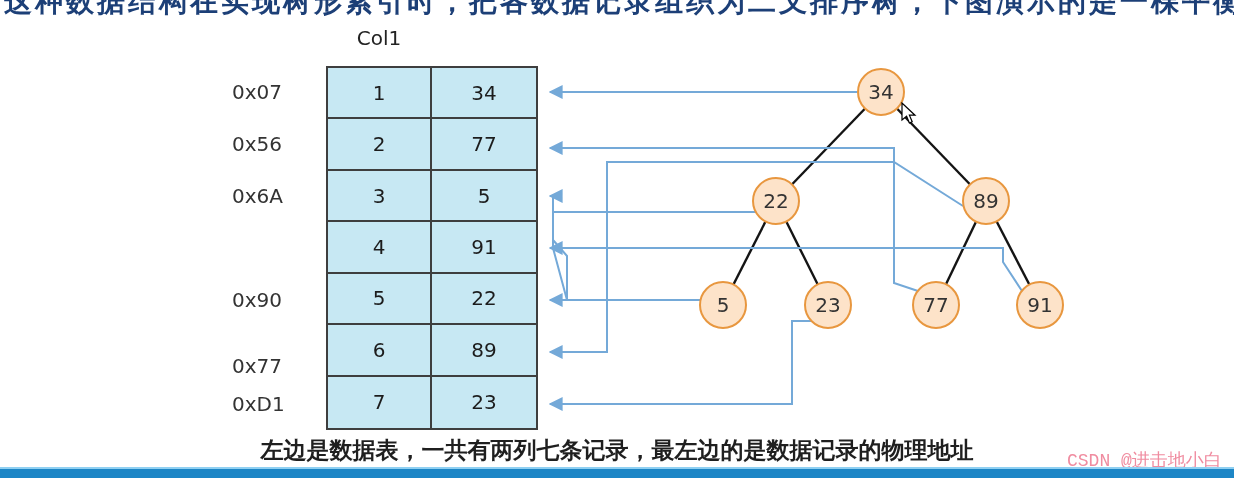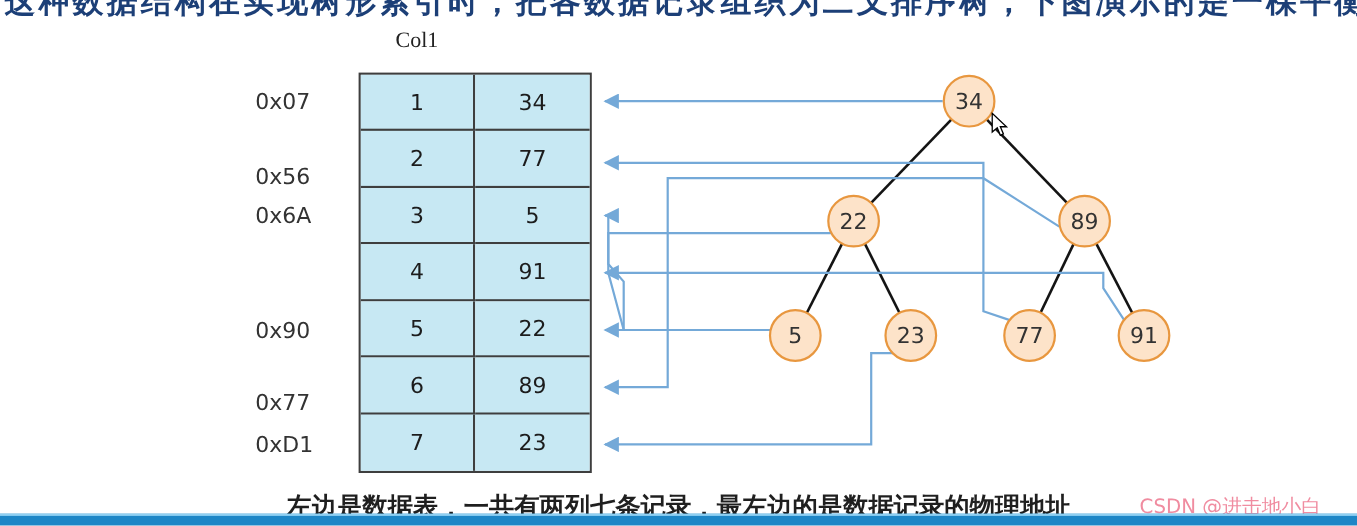--- a/index.html
+++ b/index.html
@@ -9,21 +9,21 @@
   html,body{margin:0;padding:0;background:#e9e9e9;}
   .frame{
     position:relative;width:1234px;height:478px;background:#ffffff;overflow:hidden;
     font-family:"DejaVu Sans","Liberation Sans",sans-serif;color:#222;
   }
   
   .top-strip{position:absolute;top:0;left:0;right:0;height:16px;overflow:hidden;}
   .top-strip .clipped{position:absolute;top:-17px;left:4px;white-space:nowrap;
     font-size:28px;font-weight:bold;letter-spacing:3px;color:var(--top-text);}
   
-  .col-header{position:absolute;top:26px;width:106px;text-align:center;font-size:20px;color:#222;font-family:Liberation Serif, serif;}
+  .col-header{position:absolute;top:26px;width:106px;text-align:center;font-size:20px;color:#222;}
   .col-header.c1{left:326px;} .col-header.c2{left:432px;}
   
   .addr{position:absolute;left:232px;width:76px;height:52px;line-height:52px;
     font-size:20px;color:#333;}
   
   .dtable{position:absolute;left:326px;top:66px;width:212px;height:364px;
     border:2px solid var(--table-border);box-sizing:border-box;
     display:grid;grid-template-columns:1fr 1fr;grid-template-rows:repeat(7,1fr);}
   .cell{background:var(--table-fill);border-right:2px solid var(--table-border);
     border-bottom:2px solid var(--table-border);display:flex;align-items:center;justify-content:center;
@@ -33,41 +33,41 @@
   .links{position:absolute;left:0;top:0;pointer-events:none;}
   .edge{stroke:var(--edge);stroke-width:2.4;}
   .arrow{stroke:var(--arrow);stroke-width:2;fill:none;}
   .arrowhead{fill:var(--arrow);}
   
   .node{position:absolute;width:44px;height:44px;border-radius:50%;
     border:2px solid var(--node-border);background:var(--node-fill);
     display:flex;align-items:center;justify-content:center;font-size:20px;color:#333;}
   
   .caption{position:absolute;top:435px;left:0;width:100%;text-align:center;
-    font-size:23px;font-weight:bold;color:#1f1f1f;margin-top:10px;}
+    font-size:23px;font-weight:bold;color:#1f1f1f;}
   
-  .watermark{position:absolute;top:448px;left:1036px;font-size:18px;color:var(--watermark);white-space:nowrap;}
+  .watermark{position:absolute;top:448px;left:1067px;font-size:18px;color:var(--watermark);white-space:nowrap;font-family:Liberation Mono, monospace;}
   
   .bottom-bar{position:absolute;left:0;right:0;bottom:0;height:11px;
     background:var(--accent-bar);border-top:2px solid #8fd0f2;box-sizing:border-box;}
   .cursor{position:absolute;left:901px;top:102px;}
 </style>
 </head>
 <body>
 
 <div class="frame">
 
   <div class="top-strip">
     <div class="clipped">这种数据结构在实现树形索引时，把各数据记录组织为二叉排序树，下图演示的是一棵平衡二叉树的样子</div>
   </div>
 
   <div class="col-header c1">Col1</div>
 
   <div class="addr" style="top:66px">0x07</div>
-  <div class="addr" style="top:134px">0x56</div>
+  <div class="addr" style="top:118px">0x56</div>
   <div class="addr" style="top:170px">0x6A</div>
   <div class="addr" style="top:274px">0x90</div>
   <div class="addr" style="top:340px">0x77</div>
   <div class="addr" style="top:378px">0xD1</div>
 
   <div class="dtable">
     <div class="cell">1</div>
     <div class="cell lastcol">34</div>
     <div class="cell">2</div>
     <div class="cell lastcol">77</div>

